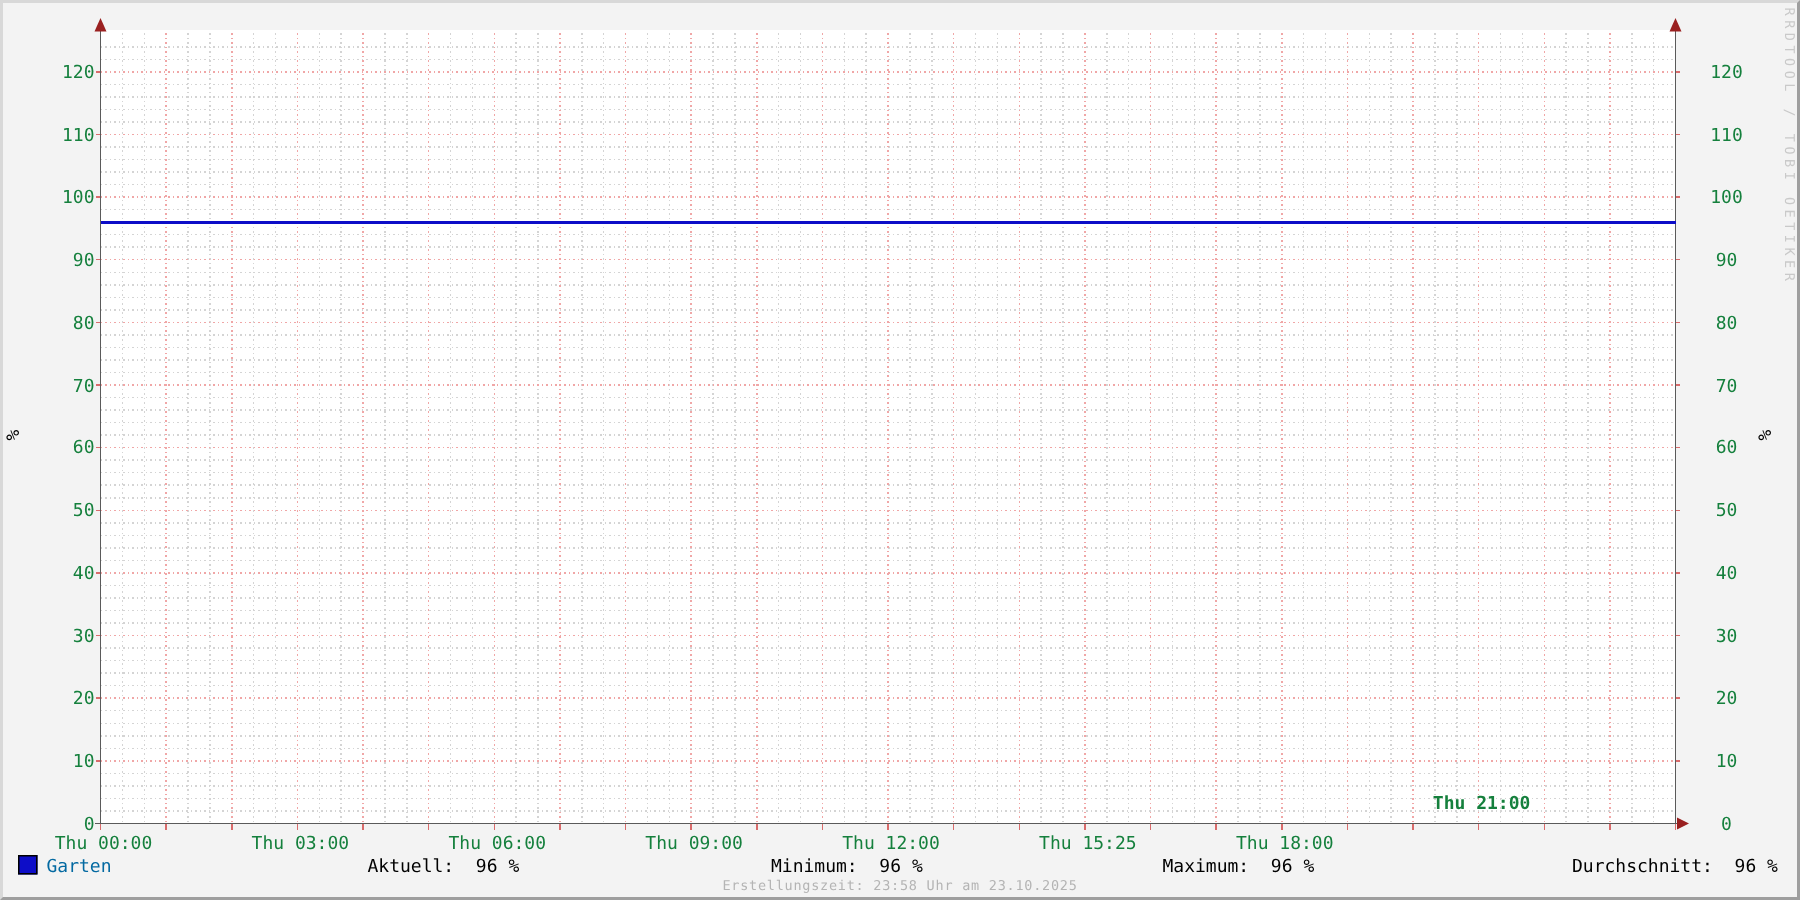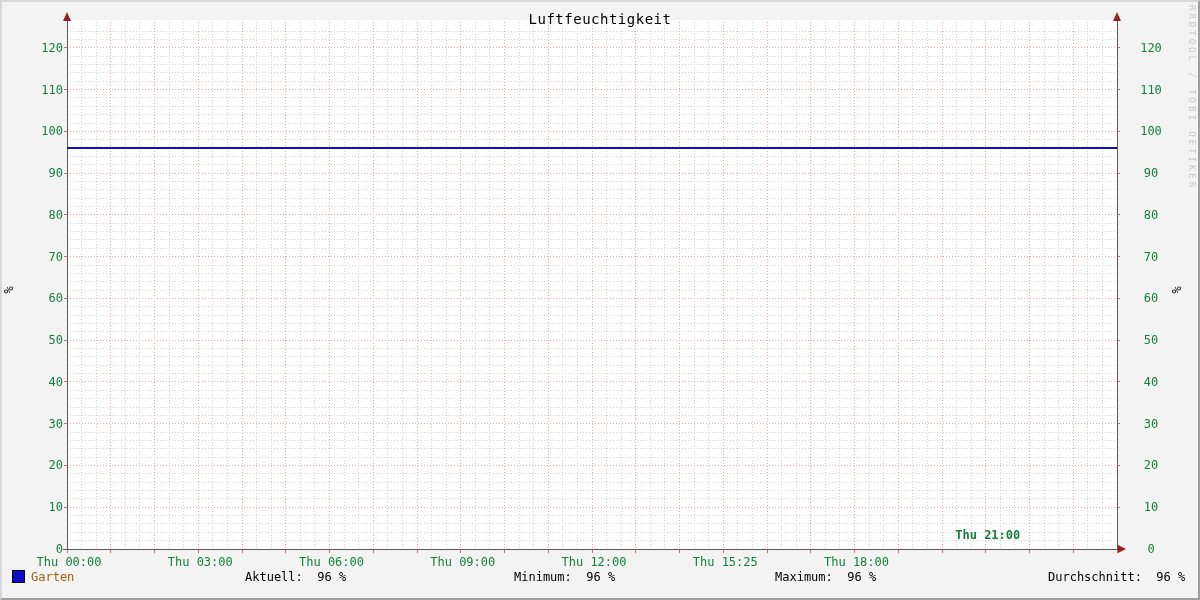--- a/index.html
+++ b/index.html
@@ -41,21 +41,21 @@
   .y-tick-right { width: 44px; text-align: center; }
   .x-tick { width: 90px; text-align: center; }
   .legend { position: absolute; left: 0; top: 0; width: 100%; height: 100%; pointer-events: none; }
   .swatch {
     position: absolute; left: 10px; top: 568px;
     width: 11px; height: 11px;
     border: 1px solid #000;
   }
   .series-name {
     position: absolute; left: 29px; top: 568px;
-    font-size: 12px; color: #a16207;
+    font-size: 12px; color: #0369a1;
   }
   .stat {
     position: absolute; top: 568px;
     font-size: 12px; color: #000000; white-space: pre;
   }
   .footer {
     position: absolute; left: 0; right: 0; top: 584px;
     text-align: center; font-size: 9px; color: #b4b4b4;
     letter-spacing: 0.5px;
   }
@@ -250,21 +250,20 @@
       <line x1="1117" y1="549" x2="1117" y2="553" stroke="#d96b6b" stroke-width="1"></line>
       <line x1="67" y1="16" x2="67" y2="549" stroke="#5a5a5a" stroke-width="1"></line>
       <line x1="1117" y1="16" x2="1117" y2="549" stroke="#5a5a5a" stroke-width="1"></line>
       <line x1="63" y1="549" x2="1121" y2="549" stroke="#5a5a5a" stroke-width="1"></line>
       <polygon points="63,21 71,21 67,12" fill="#9a2020" shape-rendering="auto"></polygon>
       <polygon points="1113,21 1121,21 1117,12" fill="#9a2020" shape-rendering="auto"></polygon>
       <polygon points="1118,545 1118,553 1126,549" fill="#9a2020" shape-rendering="auto"></polygon>
       <polyline points="67,148.10399999999998 1117,148.10399999999998" fill="none" stroke="#0d0dc8" stroke-width="2"></polyline>
     </svg>
 
-  <div class="title">Luftfeuchtigkeit</div>
 
   <div class="watermark">RRDTOOL / TOBI OETIKER</div>
 
   <div class="ylab left">%</div>
   <div class="ylab right">%</div>
 
   <div id="tick-labels">
       <div class="tick-label y-tick-left" style="left: 17px; top: 540px;">0</div>
       <div class="tick-label y-tick-right" style="left: 1127px; top: 540px;">0</div>
       <div class="tick-label y-tick-left" style="left: 17px; top: 498.24px;">10</div>
@@ -300,13 +299,14 @@
       <div class="tick-label x-tick" style="left: 809.5px; top: 553px;">Thu 18:00</div>
       <div class="tick-label x-tick" style="left: 940.75px; top: 526px; font-weight: bold;">Thu 21:00</div>
     </div>
 
   <div class="legend">
     <span class="swatch" id="legend-swatch" style="background: rgb(13, 13, 200);"></span>
     <span class="series-name">Garten</span>
     <span id="legend-stats"><span class="stat" style="left: 243px;">Aktuell:  96 %</span><span class="stat" style="left: 512px;">Minimum:  96 %</span><span class="stat" style="left: 773px;">Maximum:  96 %</span><span class="stat" style="left: 1046px;">Durchschnitt:  96 %</span></span>
   </div>
 
+  <div class="footer">Erstellungszeit: 23:58 Uhr am 23.10.2025</div>
 </div>
 
 </body></html>

